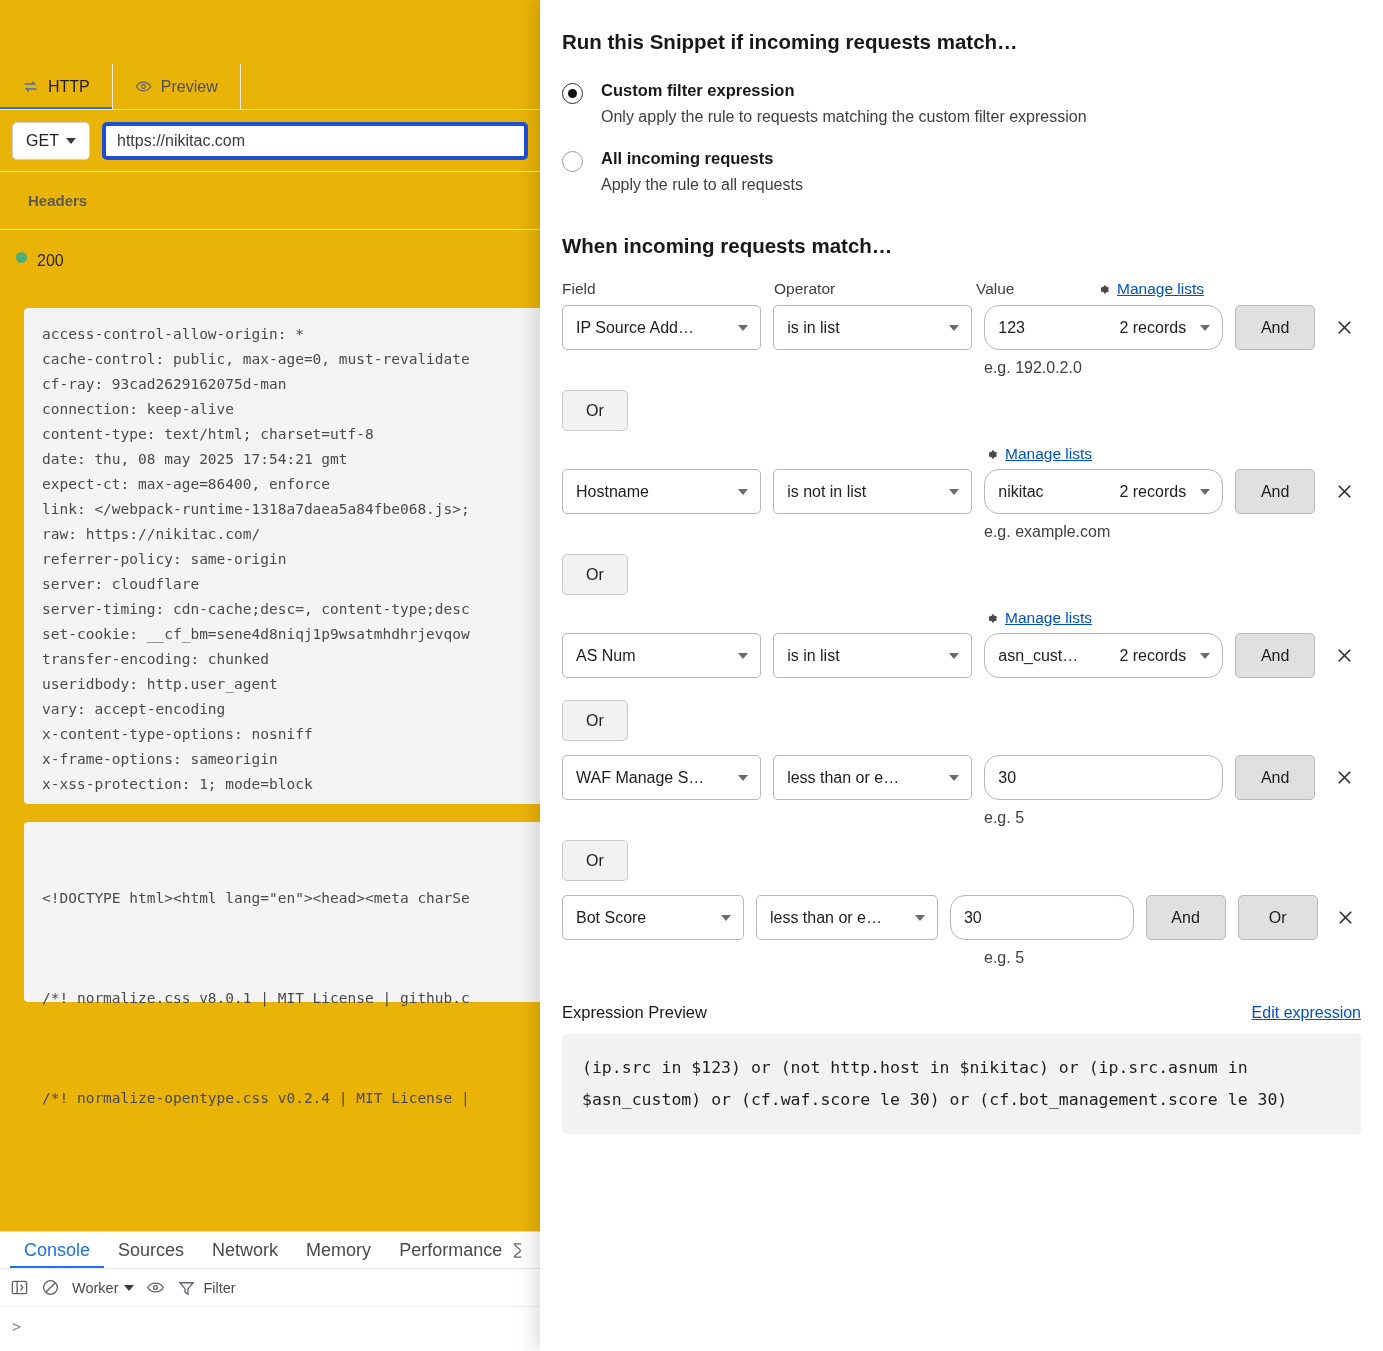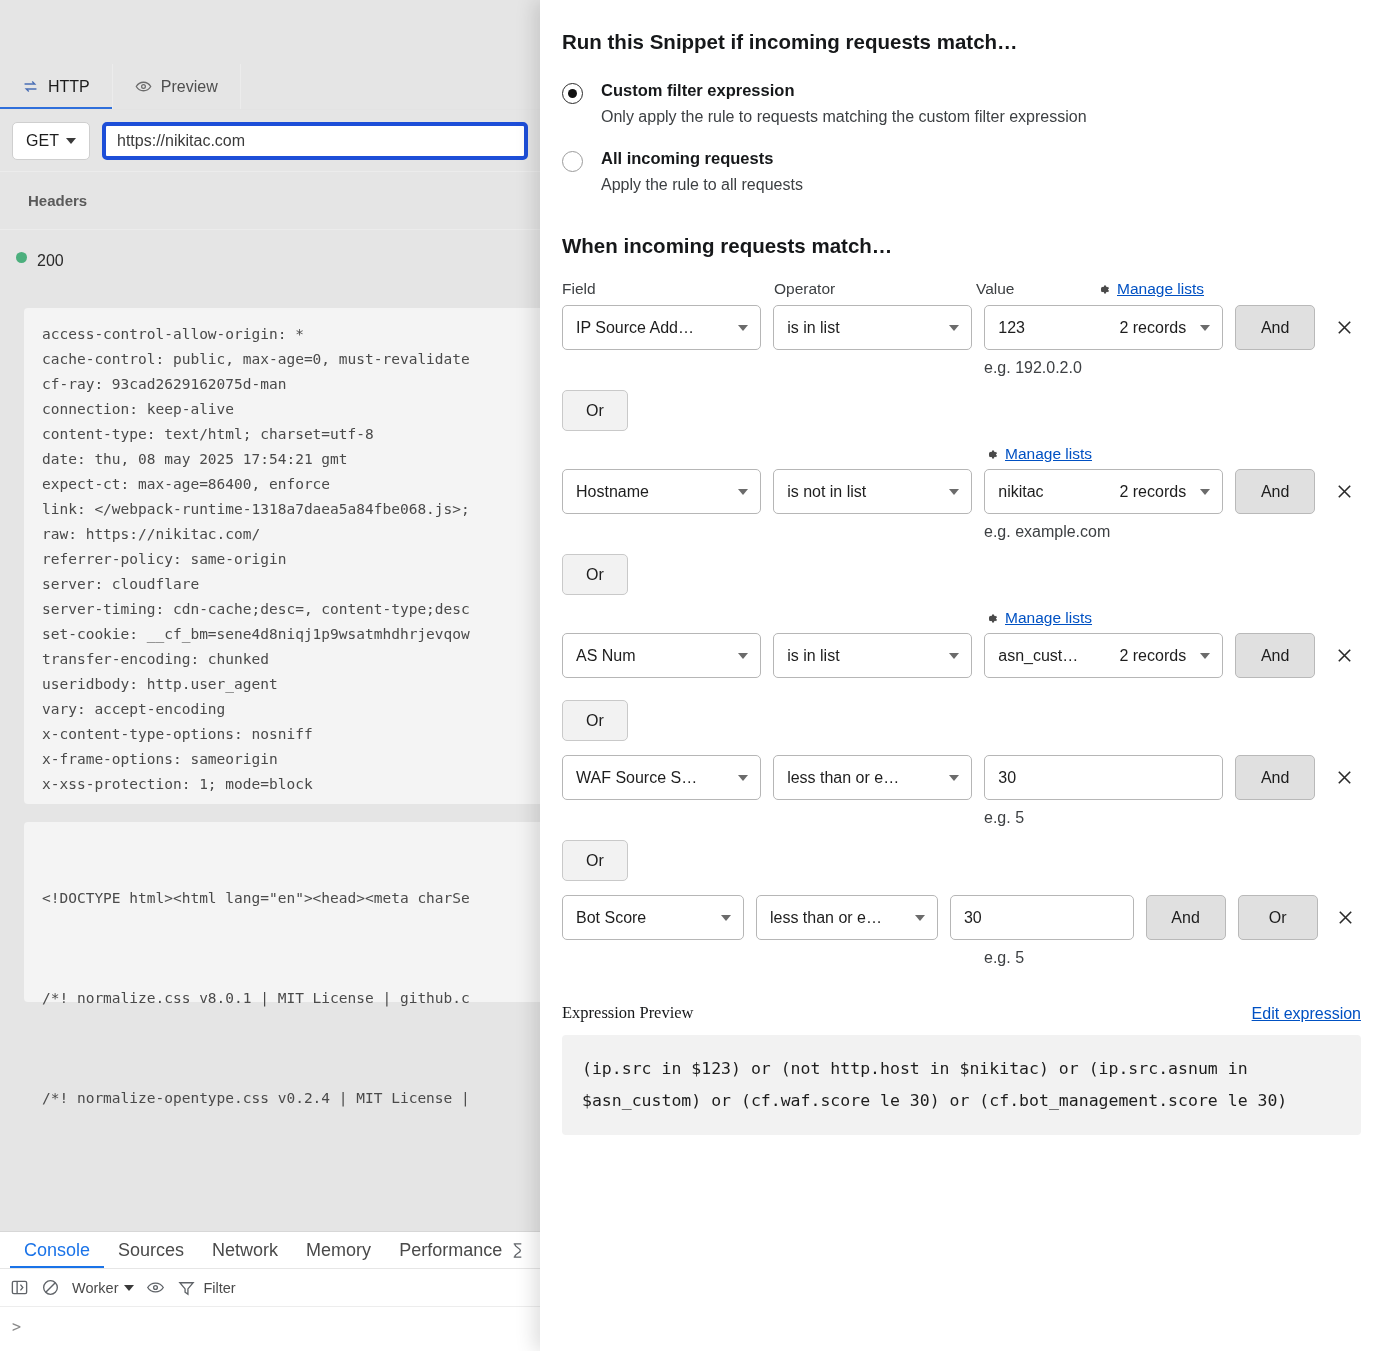--- a/index.html
+++ b/index.html
@@ -13,21 +13,21 @@
     overflow: hidden;
     position: relative;
   }
 
   
   #left-panel {
     position: absolute;
     left: 0; top: 0;
     width: 564px;
     height: 1351px;
-    background: #e5e5e5;
+    background: #eab308;
     overflow: hidden;
   }
 
   .tabbar {
     position: absolute;
     left: 0; top: 64px;
     width: 540px; height: 46px;
     border-bottom: 1px solid #e3e3e3;
     display: flex;
     align-items: stretch;
@@ -269,21 +269,21 @@
     border-right: 5px solid transparent;
     border-top: 6px solid #6b6b6b;
   }
   .sel.field { width: 200px; }
   .sel.op { width: 200px; }
 
   .valbox {
     position: relative;
     width: 240px; height: 45px;
     border: 1px solid #b6b6b6;
-    border-radius: 5px;
+    border-radius: 15px;
     background: #fff;
     display: flex; align-items: center;
     padding: 0 32px 0 13px;
     font-size: 16px;
     color: #1d1d1d;
     overflow: hidden;
   }
   .valbox .vtext { flex: 0 1 auto; overflow: hidden; text-overflow: ellipsis; white-space: nowrap; max-width: 110px; }
   .valbox .vrec { margin-left: auto; padding-right: 4px; white-space: nowrap; }
   .valbox.plain { width: 240px; }
@@ -327,21 +327,21 @@
     margin: 9px 0 13px 422px;
   }
   .or-line { margin: 9px 0 14px 0; }
 
   
   .exp-head {
     display: flex; align-items: flex-end; justify-content: space-between;
     margin-top: 36px;
     margin-bottom: 12px;
   }
-  .exp-title { font-size: 16.5px; color: #16181a; font-family: Liberation Serif, serif; }
+  .exp-title { font-size: 16.5px; color: #16181a; }
   .exp-edit { font-size: 16px; color: #0051c3; text-decoration: underline; cursor: pointer; }
   .exp-box {
     background: #f2f2f2;
     border-radius: 4px;
     padding: 18px 20px;
     font-family: "DejaVu Sans Mono", monospace;
     font-size: 16.5px;
     line-height: 32px;
     color: #1d1d1d;
     white-space: pre-wrap;
@@ -613,21 +613,21 @@
             <path d="M4 4l12 12M16 4L4 16"></path>
           </svg>
       </button>
     </div>
     <div class="or-line" style="margin-top:22px;">
       <button class="btn-or standalone">Or</button>
     </div>
 
     <div class="row">
       <div class="sel field">
-        <span>WAF Source S…</span>
+        <span>WAF Manage S…</span>
         <span class="caret"></span>
       </div>
       <div class="sel op">
         <span>less than or e…</span>
         <span class="caret"></span>
       </div>
       <div class="valbox plain">
         <span class="vtext">30</span>
       </div>
       <button class="btn-and">And</button>

